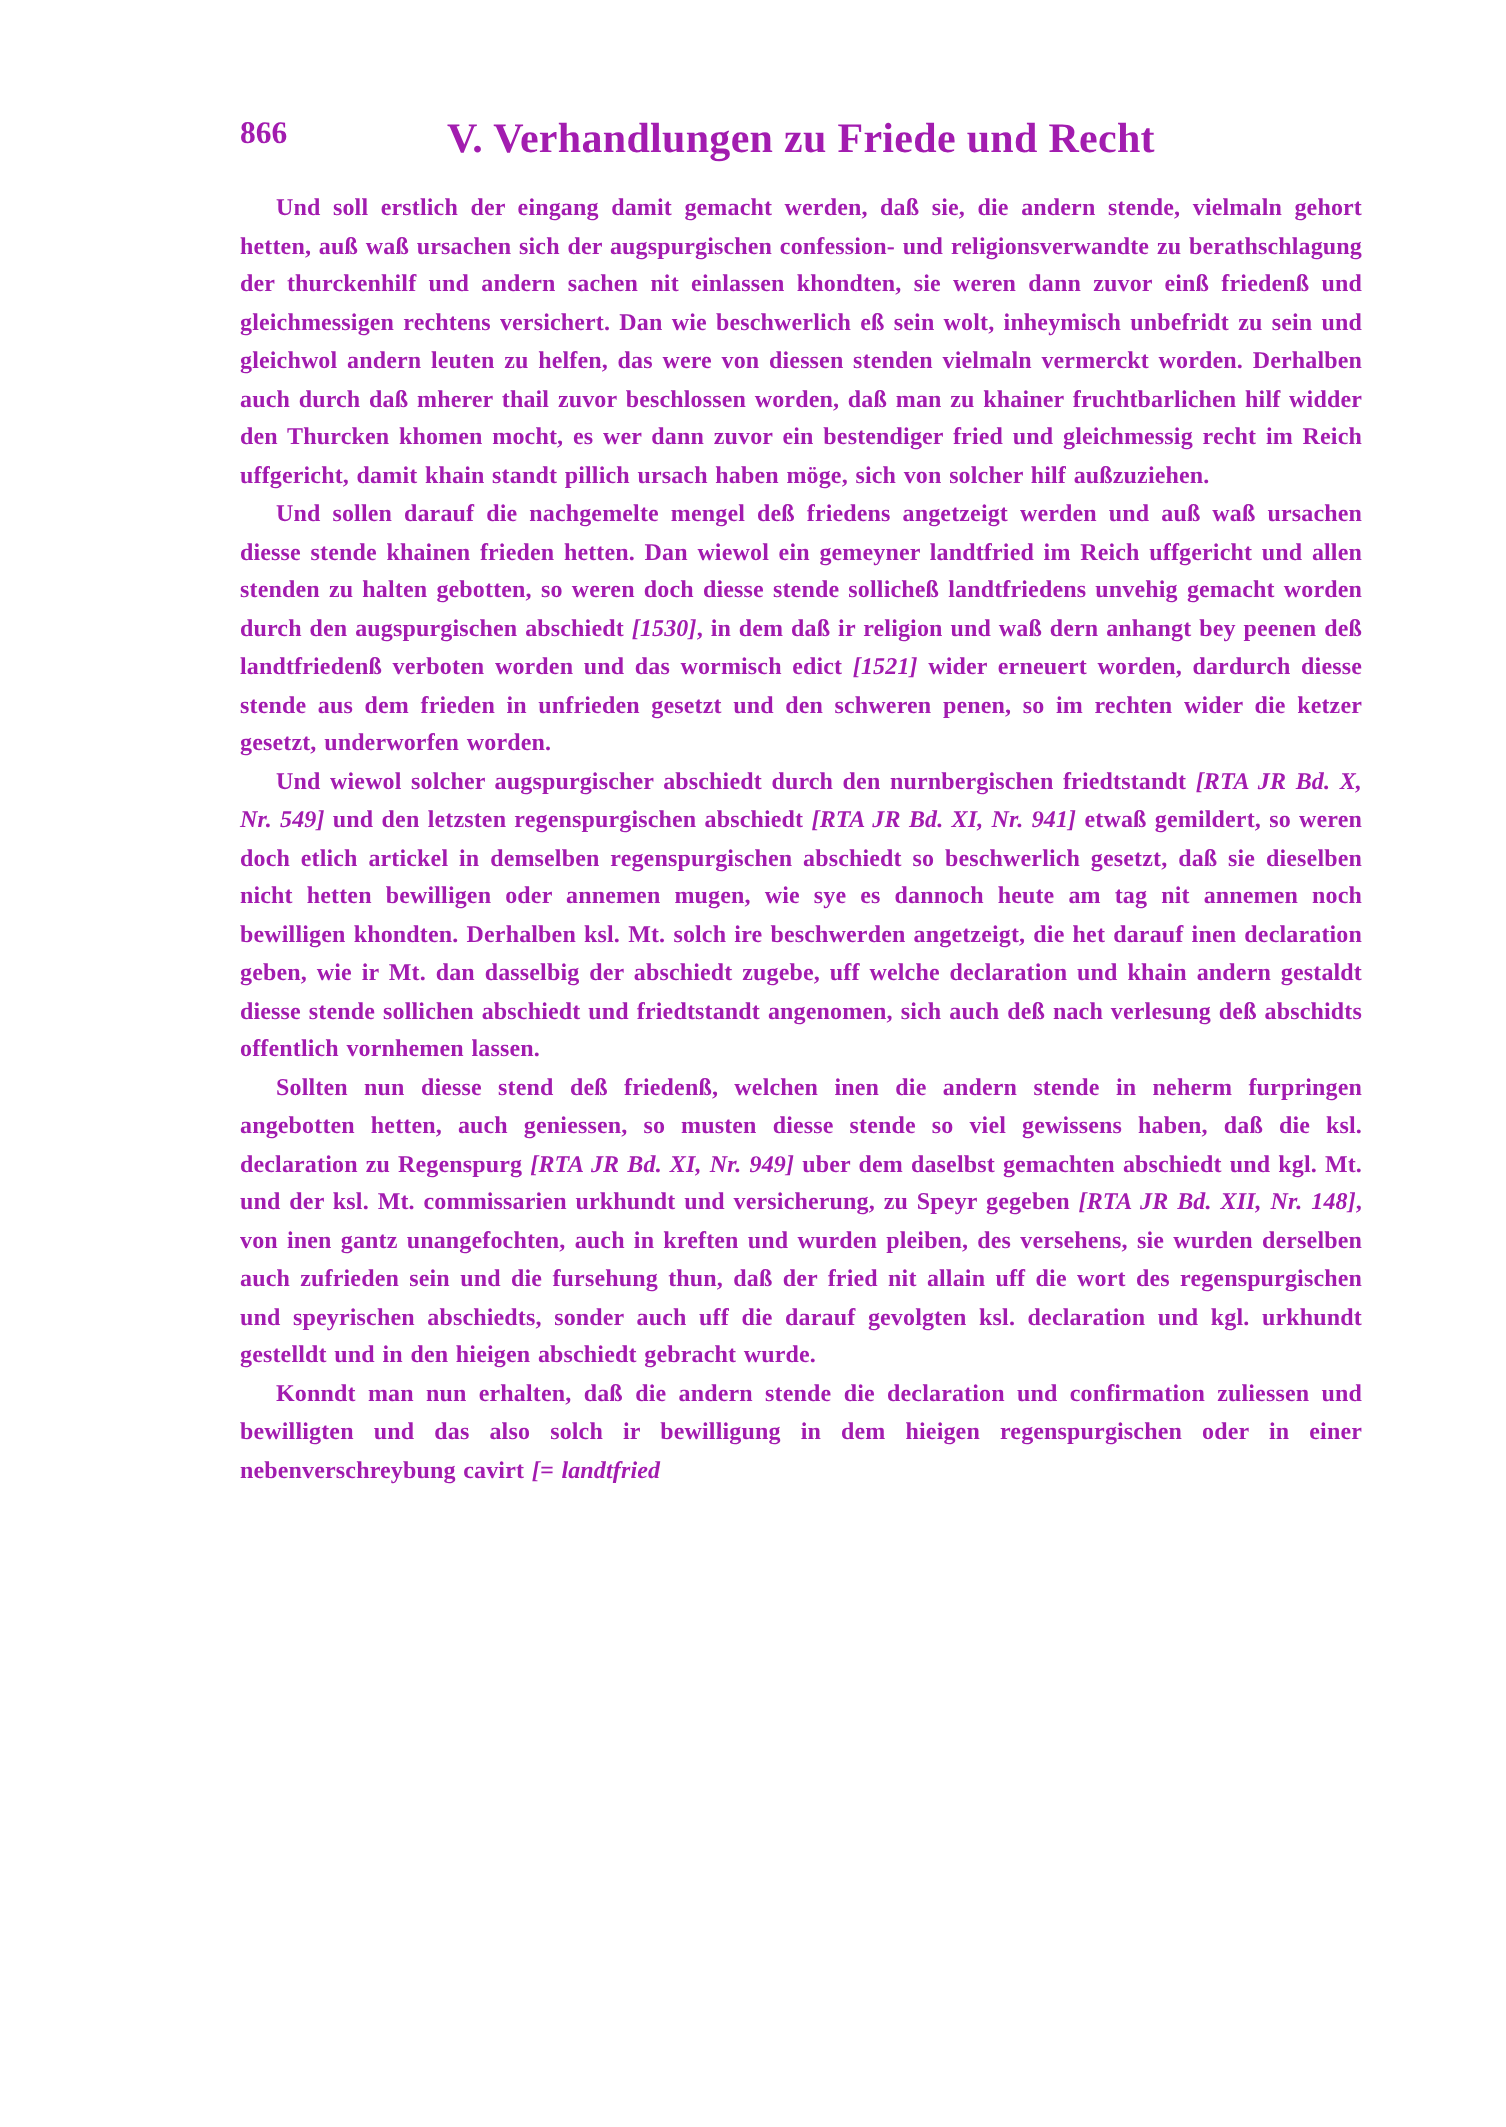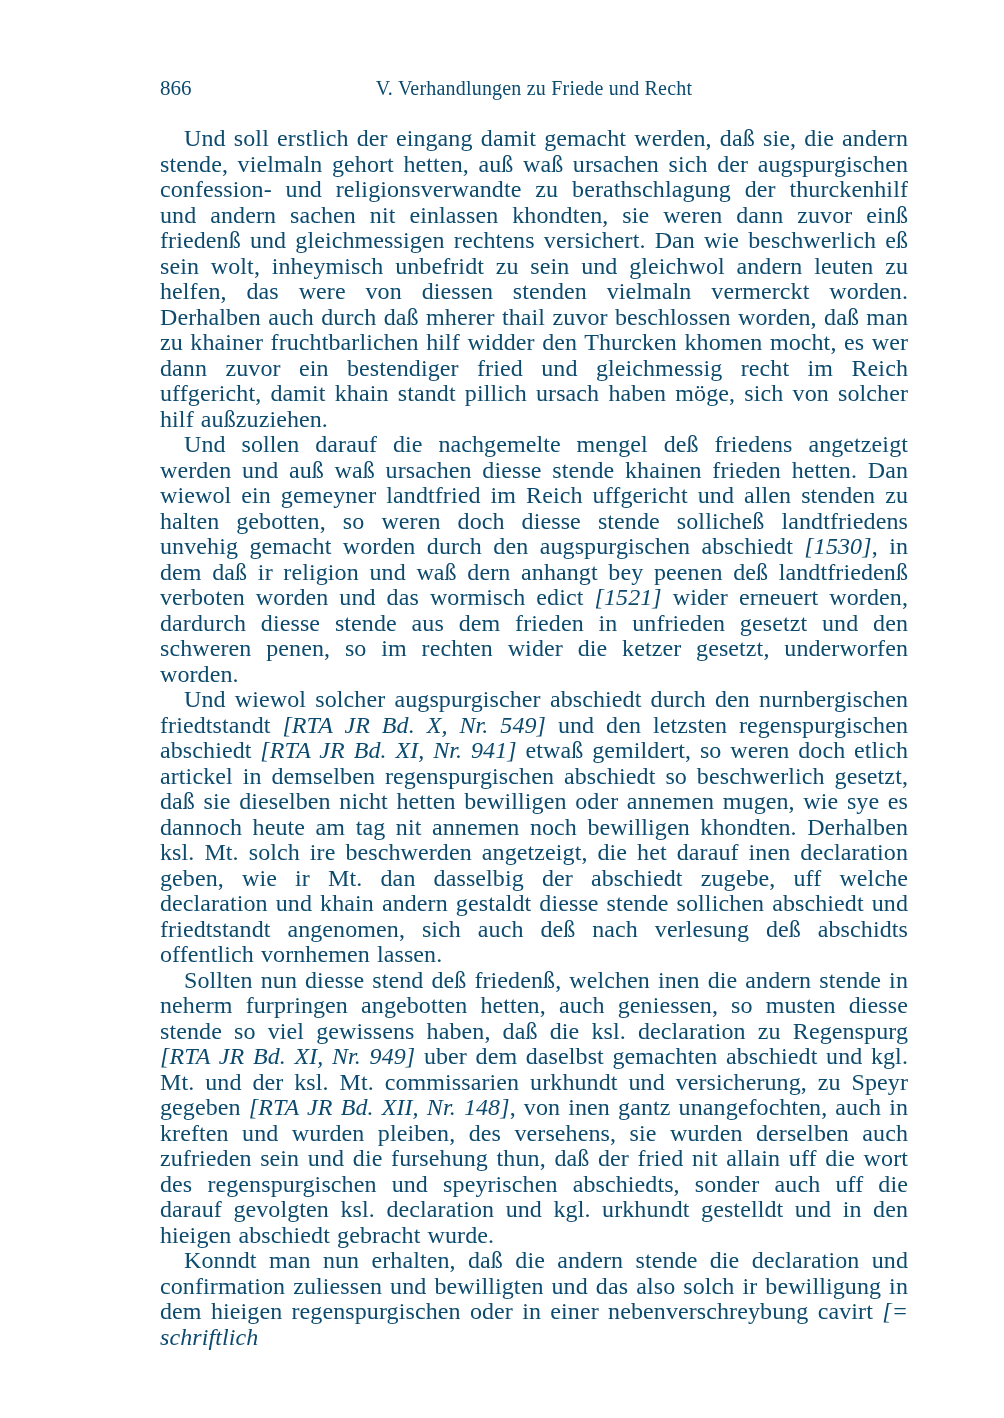--- a/index.html
+++ b/index.html
@@ -5,24 +5,25 @@
   html, body {
     margin: 0;
     padding: 0;
     background: #ffffff;
   }
   .page {
     position: relative;
     width: 1004px;
     height: 1418px;
     background: #ffffff;
-    color: #0c4a6e;
+    color: #a21caf;
     font-family: "Liberation Serif", "DejaVu Serif", serif;
     box-sizing: border-box;
     overflow: hidden;
+    font-weight: bold;
   }
   .text-block {
     position: absolute;
     left: 160px;
     top: 76px;
     width: 748px;
   }
   .running-head {
     position: relative;
     width: 100%;
@@ -34,26 +35,26 @@
     position: absolute;
     left: 0;
     top: 0;
   }
   .head-title {
     position: absolute;
     left: 0;
     right: 0;
     top: 1px;
     text-align: center;
-    font-size: 20px;
+    font-size: 28px;
     letter-spacing: 0.2px;
   }
   .body-copy p.para {
     margin: 0;
-    font-size: 24px;
+    font-size: 16px;
     line-height: 25.5px;
     text-align: justify;
     text-indent: 24px;
     letter-spacing: 0.1px;
     word-spacing: 1px;
   }
   .body-copy p.para span.it {
     font-style: italic;
   }
 </style>
@@ -64,16 +65,16 @@
   <div class="text-block">
     <div class="running-head">
       <span class="page-number">866</span>
       <span class="head-title">V. Verhandlungen zu Friede und Recht</span>
     </div>
     <div class="body-copy">
         <p class="para"><span>Und soll erstlich der eingang damit gemacht werden, daß sie, die andern stende, vielmaln gehort hetten, auß waß ursachen sich der augspurgischen confession- und religionsverwandte zu berathschlagung der thurckenhilf und andern sachen nit einlassen khondten, sie weren dann zuvor einß friedenß und gleichmessigen rechtens versichert. Dan wie beschwerlich eß sein wolt, inheymisch unbefridt zu sein und gleichwol andern leuten zu helfen, das were von diessen stenden vielmaln vermerckt worden. Derhalben auch durch daß mherer thail zuvor beschlossen worden, daß man zu khainer fruchtbarlichen hilf widder den Thurcken khomen mocht, es wer dann zuvor ein bestendiger fried und gleichmessig recht im Reich uffgericht, damit khain standt pillich ursach haben möge, sich von solcher hilf außzuziehen.</span></p>
         <p class="para"><span>Und sollen darauf die nachgemelte mengel deß friedens angetzeigt werden und auß waß ursachen diesse stende khainen frieden hetten. Dan wiewol ein gemeyner landtfried im Reich uffgericht und allen stenden zu halten gebotten, so weren doch diesse stende sollicheß landtfriedens unvehig gemacht worden durch den augspurgischen abschiedt </span><span class="it">[1530]</span><span>, in dem daß ir religion und waß dern anhangt bey peenen deß landtfriedenß verboten worden und das wormisch edict </span><span class="it">[1521]</span><span> wider erneuert worden, dardurch diesse stende aus dem frieden in unfrieden gesetzt und den schweren penen, so im rechten wider die ketzer gesetzt, underworfen worden.</span></p>
         <p class="para"><span>Und wiewol solcher augspurgischer abschiedt durch den nurnbergischen friedtstandt </span><span class="it">[RTA JR Bd. X, Nr. 549]</span><span> und den letzsten regenspurgischen abschiedt </span><span class="it">[RTA JR Bd. XI, Nr. 941]</span><span> etwaß gemildert, so weren doch etlich artickel in demselben regenspurgischen abschiedt so beschwerlich gesetzt, daß sie dieselben nicht hetten bewilligen oder annemen mugen, wie sye es dannoch heute am tag nit annemen noch bewilligen khondten. Derhalben ksl. Mt. solch ire beschwerden angetzeigt, die het darauf inen declaration geben, wie ir Mt. dan dasselbig der abschiedt zugebe, uff welche declaration und khain andern gestaldt diesse stende sollichen abschiedt und friedtstandt angenomen, sich auch deß nach verlesung deß abschidts offentlich vornhemen lassen.</span></p>
         <p class="para"><span>Sollten nun diesse stend deß friedenß, welchen inen die andern stende in neherm furpringen angebotten hetten, auch geniessen, so musten diesse stende so viel gewissens haben, daß die ksl. declaration zu Regenspurg </span><span class="it">[RTA JR Bd. XI, Nr. 949]</span><span> uber dem daselbst gemachten abschiedt und kgl. Mt. und der ksl. Mt. commissarien urkhundt und versicherung, zu Speyr gegeben </span><span class="it">[RTA JR Bd. XII, Nr. 148]</span><span>, von inen gantz unangefochten, auch in kreften und wurden pleiben, des versehens, sie wurden derselben auch zufrieden sein und die fursehung thun, daß der fried nit allain uff die wort des regenspurgischen und speyrischen abschiedts, sonder auch uff die darauf gevolgten ksl. declaration und kgl. urkhundt gestelldt und in den hieigen abschiedt gebracht wurde.</span></p>
-        <p class="para"><span>Konndt man nun erhalten, daß die andern stende die declaration und confirmation zuliessen und bewilligten und das also solch ir bewilligung in dem hieigen regenspurgischen oder in einer nebenverschreybung cavirt </span><span class="it">[= schriftlich</span></p>
+        <p class="para"><span>Konndt man nun erhalten, daß die andern stende die declaration und confirmation zuliessen und bewilligten und das also solch ir bewilligung in dem hieigen regenspurgischen oder in einer nebenverschreybung cavirt </span><span class="it">[= landtfried</span></p>
       </div>
   </div>
 </div>
 
 </body></html>

